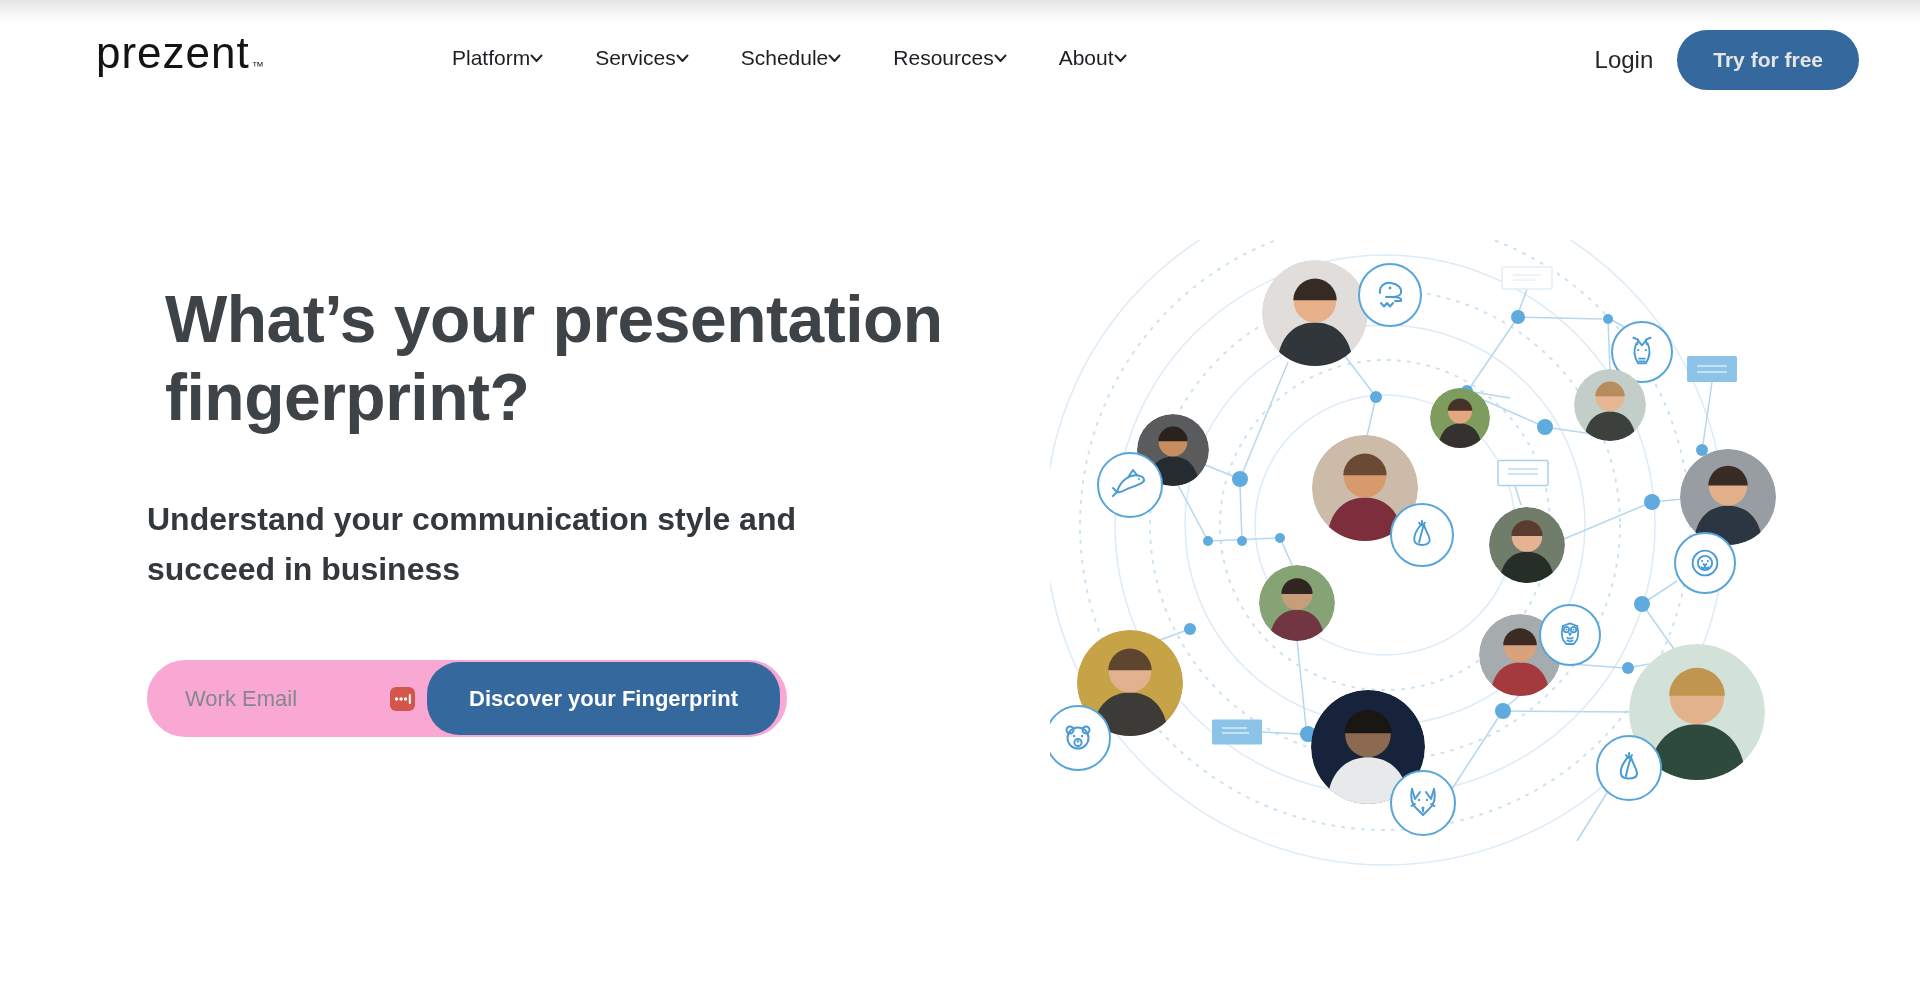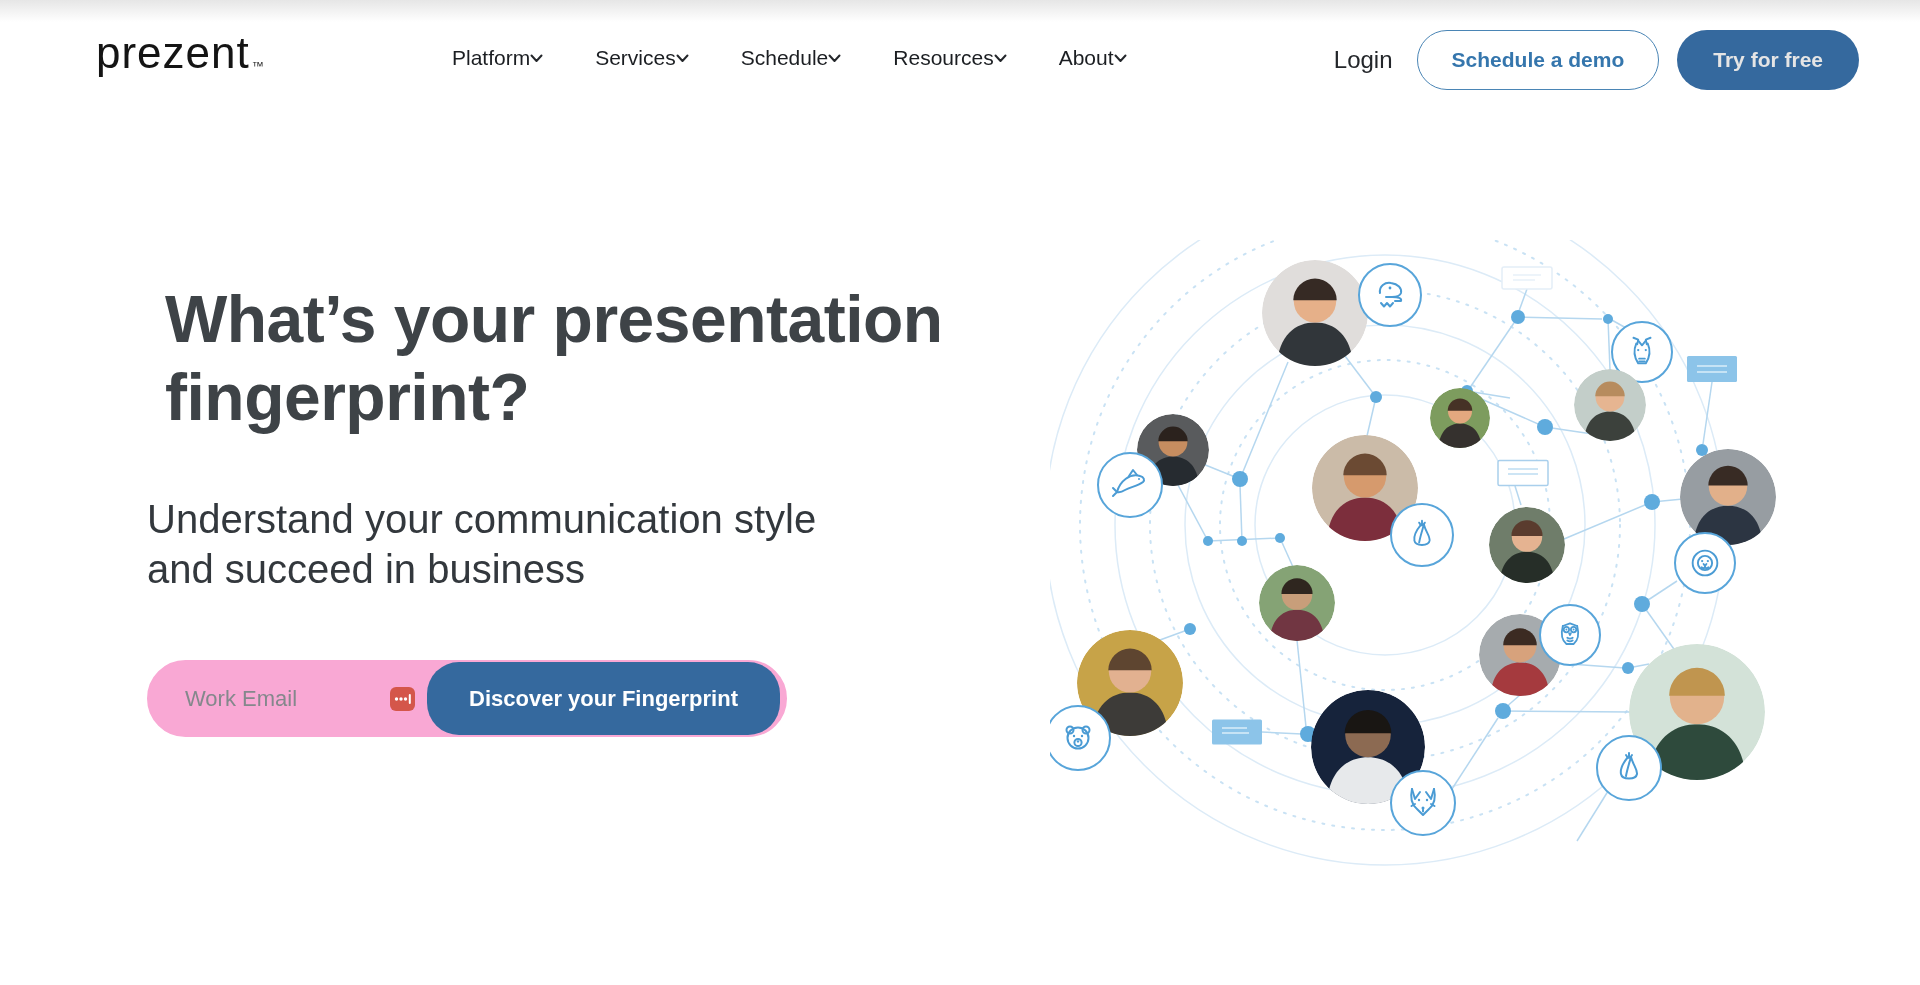--- a/index.html
+++ b/index.html
@@ -18,21 +18,21 @@
   .hdr-right{position:absolute;right:77px;top:30px;display:flex;align-items:center;gap:18px;}
   .login{font-size:24px;color:#23262a;margin-right:6px;cursor:pointer;}
   .btn{height:60px;border-radius:31px;display:flex;align-items:center;justify-content:center;
     font-size:21px;font-weight:600;cursor:pointer;box-sizing:border-box;white-space:nowrap;}
   .btn-outline{border:1.6px solid #4a85b5;color:#3576ad;background:#fff;padding:0 34px;}
   .btn-fill{background:#35699e;color:#e5e5e5;border:none;padding:0 36px;}
   
   .hero{position:absolute;left:147px;top:262px;}
   .hero h1{margin:18px;width:900px;font-size:66px;line-height:78px;font-weight:600;
     color:#3e4347;letter-spacing:-0.5px;}
-  .hero .sub{margin-top:58px;width:740px;font-size:40px;line-height:50px;font-weight:400;
+  .hero .sub{margin-top:58px;width:740px;font-size:32px;line-height:50px;font-weight:700;
     color:#33383d;}
   .email-pill{margin-top:66px;width:640px;height:77px;box-sizing:border-box;
     border:2px solid #f9a8d4;border-radius:40px;background:#f9a8d4;display:flex;align-items:center;}
   .email-input{flex:1;border:none;outline:none;margin-left:34px;font-size:22px;color:#3a3f44;
     font-family:"Liberation Sans",sans-serif;background:transparent;min-width:0;}
   .email-input::placeholder{color:#84888c;}
   .autofill{width:25px;height:24px;border-radius:6px;background:#d4564a;flex:0 0 auto;
     margin-right:12px;display:flex;align-items:center;justify-content:center;cursor:pointer;}
   .cta{flex:0 0 auto;margin:5px 5px 5px 0;height:73px;padding:0 42px;border:none;
     border-radius:32px;background:#35699e;color:#fff;font-size:22px;font-weight:600;
@@ -83,21 +83,20 @@
     <div class="nav-item">
       <span>About</span>
       <svg class="chev" viewBox="0 0 13 9">
           <path d="M1.5 1.5 L6.5 7 L11.5 1.5" stroke="#24272b" stroke-width="2" fill="none" stroke-linecap="round" stroke-linejoin="round"></path>
         </svg>
     </div>
   </div>
 
   <div class="hdr-right">
     <span class="login">Login</span>
-    <button class="btn btn-outline">Schedule a demo</button>
     <button class="btn btn-fill">Try for free</button>
   </div>
 </div>
 
 <div class="hero">
   <h1>What’s your presentation fingerprint?</h1>
   <div class="sub">Understand your communication style and succeed in business</div>
   <div class="email-pill">
     <input class="email-input" type="text" placeholder="Work Email" style="">
     <span class="autofill">

